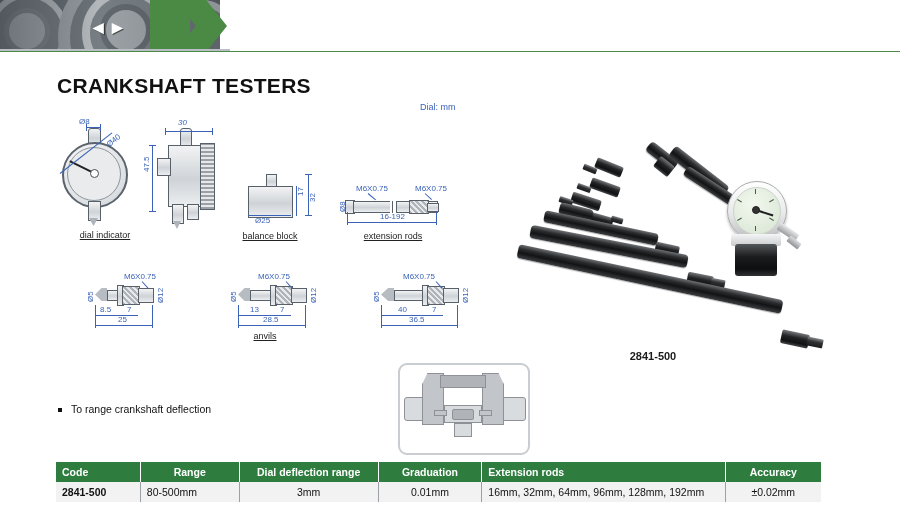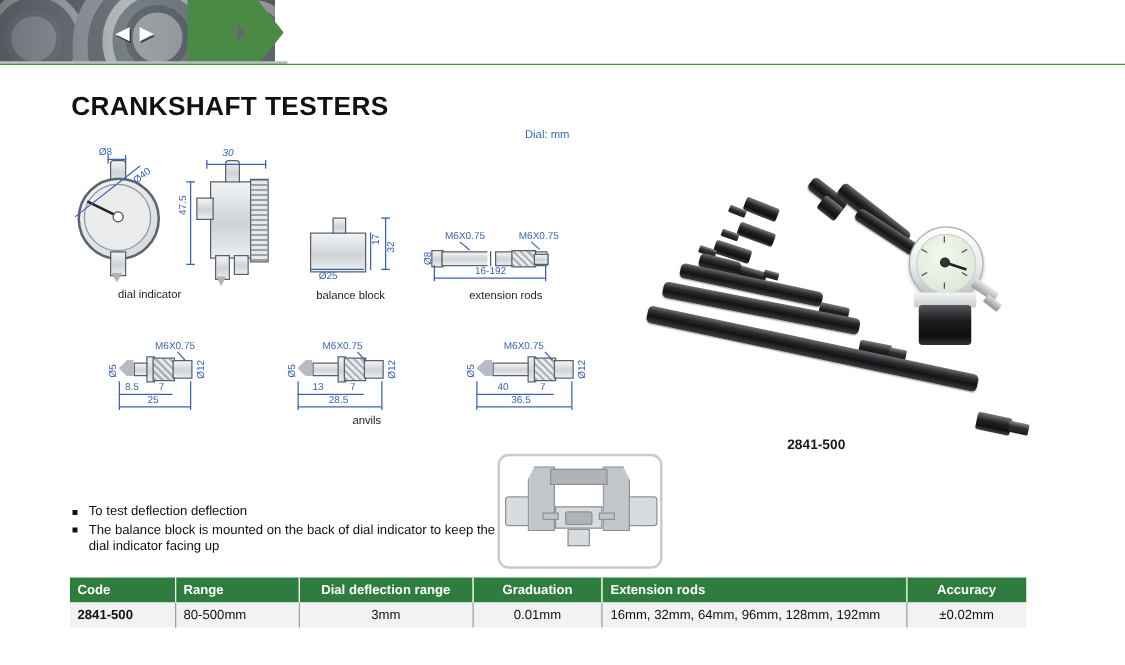--- a/index.html
+++ b/index.html
@@ -65,21 +65,21 @@
     position:absolute;left:57px;top:74px;
     font-size:21px;font-weight:bold;color:#111;letter-spacing:.3px;
   }
   .unit-label{
     position:absolute;left:420px;top:102px;
     font-size:9px;color:#3a63b8;
   }
 
   
   .dim{position:absolute;font-size:8px;color:#3a63b8;white-space:nowrap;font-family:"Liberation Sans", sans-serif;}
-  .cap{position:absolute;font-size:9px;color:#222;white-space:nowrap;text-align:right;}
+  .cap{position:absolute;font-size:9px;color:#222;white-space:nowrap;text-align:center;text-decoration:underline;}
   .ln{position:absolute;background:#3a63b8;}
   .hline{height:1px;}
   .vline{width:1px;}
   .part{position:absolute;border:1px solid #58606a;background:linear-gradient(180deg,#f2f3f4,#cfd3d7 55%,#eceef0);}
   .partd{position:absolute;border:1px solid #58606a;background:linear-gradient(180deg,#e9ebed,#c2c7cc 60%,#e4e6e8);}
   .knurl{position:absolute;border:1px solid #58606a;
     background:repeating-linear-gradient(45deg,#aeb4ba 0 2px,#e8eaec 2px 4px),
                repeating-linear-gradient(-45deg,#aeb4ba 0 2px,#e8eaec 2px 4px);}
 
   .dial-circle{position:absolute;border-radius:50%;border:2px solid #5b636c;
@@ -355,33 +355,29 @@
   <div class="appshape lt" style="left:44px;top:40px;width:36px;height:16px;"></div>
   <div class="appshape dk" style="left:52px;top:44px;width:20px;height:9px;border-radius:2px;"></div>
   <div class="appshape lt" style="left:54px;top:58px;width:16px;height:12px;"></div>
   <div class="appshape" style="left:34px;top:45px;width:11px;height:4px;"></div>
   <div class="appshape" style="left:79px;top:45px;width:11px;height:4px;"></div>
 </div>
 
 <div class="bullets">
   <div class="bullet">
     <span class="sq"></span>
-    <span>To test deflection deflection</span>
-  </div>
-  <div class="bullet">
-    <span class="sq"></span>
-    <span>The balance block is mounted on the back of dial indicator to keep the dial indicator facing up</span>
+    <span>To range crankshaft deflection</span>
   </div>
 </div>
 
 <table class="tbl">
   <thead>
     <tr>
       <th style="width:80px;">Code</th>
-      <th style="width:95px;">Range</th>
+      <th style="width:95px;text-align:center;">Range</th>
       <th class="ctr" style="width:140px;">Dial deflection range</th>
       <th class="ctr" style="width:97px;">Graduation</th>
       <th style="width:263px;">Extension rods</th>
       <th class="ctr" style="width:90px;">Accuracy</th>
     </tr>
   </thead>
   <tbody>
     <tr class="r1">
       <td class="code">2841-500</td>
       <td>80-500mm</td>

